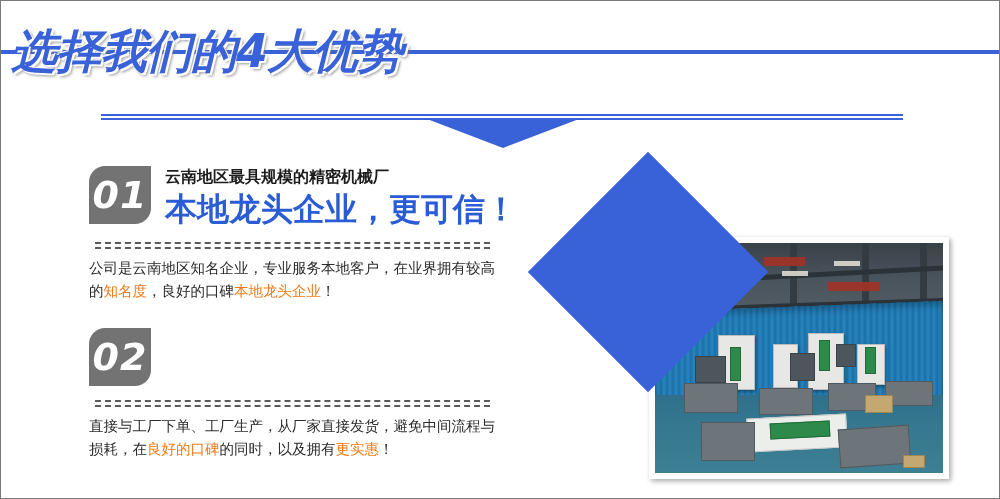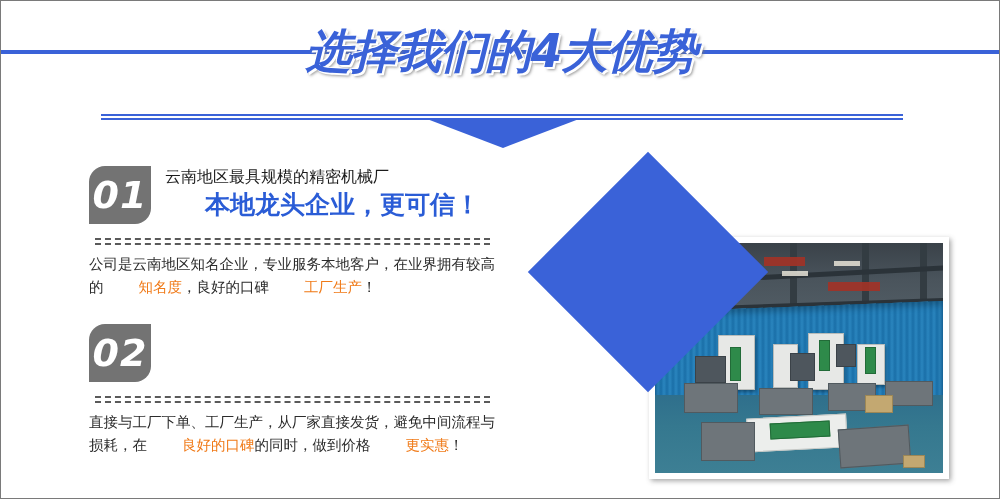--- a/index.html
+++ b/index.html
@@ -30,21 +30,20 @@
     background: #3a62d8;
   }
   .title-wrap {
     position: absolute;
     left: 0;
     top: 0;
     width: 1000px;
     height: 100px;
     display: flex;
     align-items: center;
-    justify-content: center;
     pointer-events: none;
   }
   .main-title {
     position: relative;
     font-family: "DejaVu Sans", "Liberation Sans", sans-serif;
     font-size: 46px;
     font-weight: bold;
     font-style: italic;
     letter-spacing: -1px;
     color: #3a62d8;
@@ -121,34 +120,33 @@
     letter-spacing: 1px;
     font-family: "DejaVu Sans", "Liberation Sans", sans-serif;
   }
   .head-text {
     margin-left: 14px;
     padding-top: 1px;
   }
   .head-sub {
     font-family: "DejaVu Serif", "Liberation Serif", serif;
     font-size: 16px;
-    font-weight: normal;
+    font-weight: bold;
     color: #1c1c1c;
     line-height: 1.25;
     white-space: nowrap;
   }
   .head-main {
     margin-top: 4px;
     font-family: "DejaVu Sans", "Liberation Sans", sans-serif;
-    font-size: 25px;
+    font-size: 32px;
     font-weight: bold;
     color: #2a5cd6;
     line-height: 1.15;
     white-space: nowrap;
-    margin-left: 40px;
   }
 
   .dash-sep {
     margin-top: 14px;
     margin-left: 6px;
     width: 395px;
     height: 6px;
     position: relative;
   }
   .dash-sep::before,
@@ -164,21 +162,21 @@
   .dash-sep::after  { top: 5px; }
 
   .body-text {
     margin-top: 9px;
     font-family: "DejaVu Sans", "Liberation Sans", sans-serif;
     font-size: 14.5px;
     color: #2b2b2b;
     line-height: 1.62;
     width: 420px;
   }
-  .hl { color: #f07a18; margin-left: 35px; }
+  .hl { color: #f07a18; }
 
   
   .photo-frame {
     position: absolute;
     left: 648px;
     top: 236px;
     width: 300px;
     height: 242px;
     background: #ffffff;
     padding: 6px;
@@ -328,31 +326,31 @@
 
     <div class="feature">
       <div class="feature-head">
         <div class="num-badge">01</div>
         <div class="head-text">
           <div class="head-sub">云南地区最具规模的精密机械厂</div>
           <div class="head-main">本地龙头企业，更可信！</div>
         </div>
       </div>
       <div class="dash-sep"></div>
-      <div class="body-text"><span>公司是云南地区知名企业，专业服务本地客户，在业界拥有较高的</span><span class="hl">知名度</span><span>，良好的口碑</span><span class="hl">工厂生产</span><span>！</span></div>
+      <div class="body-text"><span>公司是云南地区知名企业，专业服务本地客户，在业界拥有较高的</span><span class="hl">知名度</span><span>，良好的口碑</span><span class="hl">本地龙头企业</span><span>！</span></div>
     </div>
 
     <div class="feature">
       <div class="feature-head">
         <div class="num-badge">02</div>
         <div class="head-text">
         </div>
       </div>
       <div class="dash-sep"></div>
-      <div class="body-text"><span>直接与工厂下单、工厂生产，从厂家直接发货，避免中间流程与损耗，在</span><span class="hl">良好的口碑</span><span>的同时，做到价格</span><span class="hl">更实惠</span><span>！</span></div>
+      <div class="body-text"><span>直接与工厂下单、工厂生产，从厂家直接发货，避免中间流程与损耗，在</span><span class="hl">良好的口碑</span><span>的同时，以及拥有</span><span class="hl">更实惠</span><span>！</span></div>
     </div>
 
   </div>
 
   <div class="photo-frame">
     <div class="photo" title="工厂车间内排列的数控机床与蓝色波纹墙">
       <div class="ph-ceiling"></div>
       <div class="ph-col" style="left:12%;"></div>
       <div class="ph-col" style="left:47%;"></div>
       <div class="ph-col" style="left:72%;"></div>

